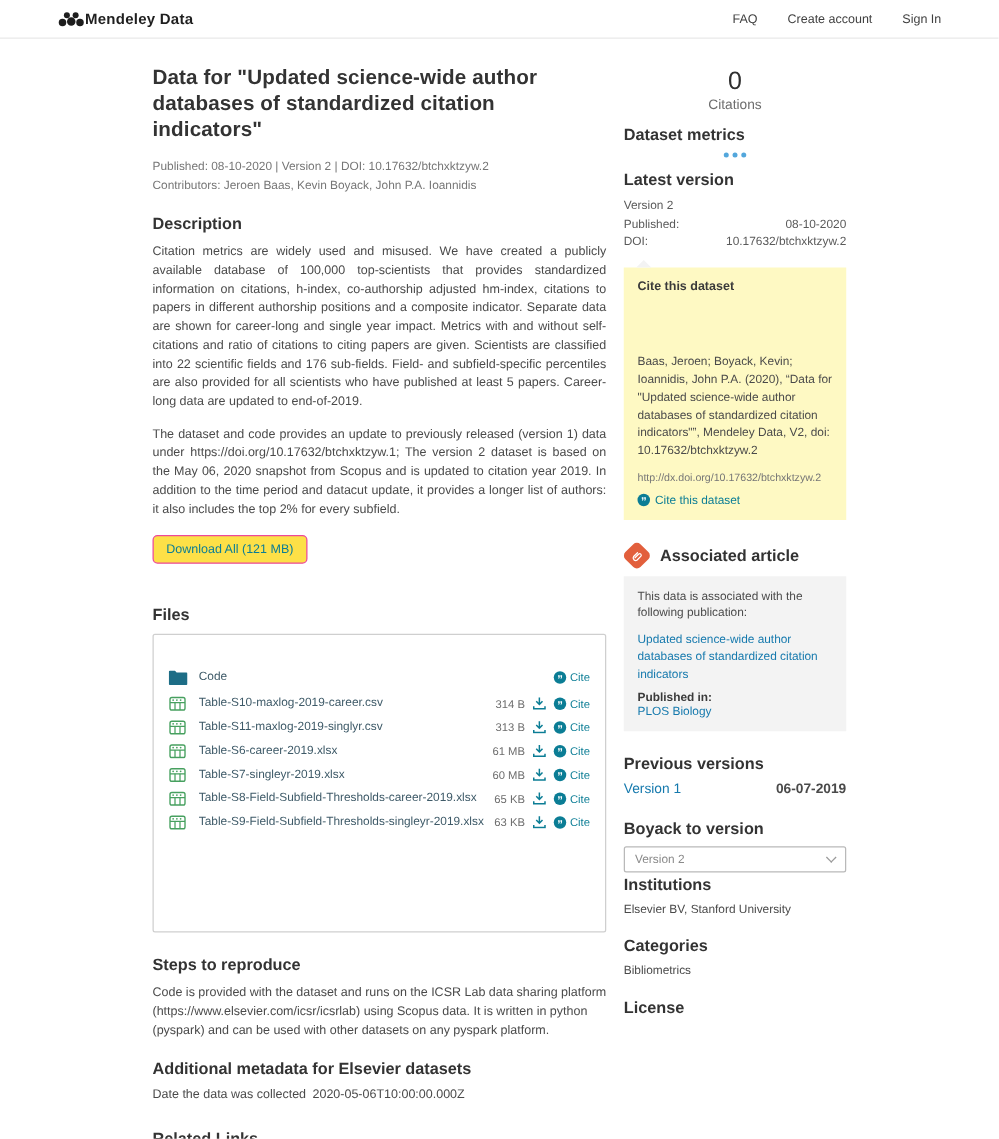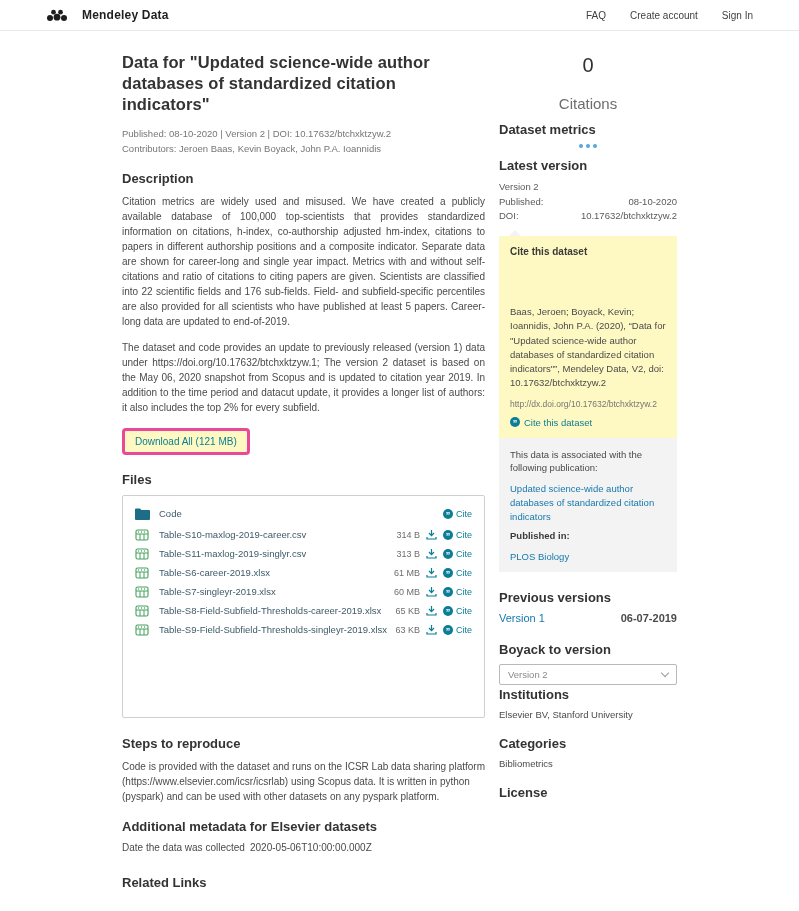--- a/index.html
+++ b/index.html
@@ -6,41 +6,41 @@
   html,body { background:#fff; }
   body {
     width: 799px; height: 911px; margin: 0 auto; position: relative;
     font-family: "Liberation Sans", sans-serif; color: #4d4d4d; overflow: hidden;
   }
   a, .link { text-decoration: none; cursor: pointer; }
 
   
   .hdr { height: 31px; display:flex; align-items:center; justify-content:space-between;
          padding: 0 46px; border-bottom: 1px solid #e9e9e9; }
-  .brand { display:flex; align-items:center; gap:14px; }
+  .brand { display:flex; align-items:center; gap:0; }
   .brand-name { font-size: 12px; font-weight: bold; color:#1f1f1f; letter-spacing:.2px; }
   .hdr-nav { display:flex; gap: 24px; }
   .hdr-nav span { font-size: 10px; color:#3f3f3f; cursor:pointer; }
 
   
   .main { display:flex; padding: 13px 122px 10px 122px; }
   .colL { width: 363px; margin-right: 14px; }
   .colR { width: 178px; padding-top: 10px; }
 
   h1.title { font-size: 16.5px; line-height: 1.27; font-weight: bold; color:#333;
              margin: 8px 0 12px 0; letter-spacing:.1px;}
   .meta { font-size: 9.5px; color:#767676; line-height: 1.55; }
   h2.sec { font-size: 13px; font-weight: bold; color:#333; margin: 15px 0 8px 0; }
   .body-txt { font-size: 10px; line-height: 1.5; color:#4a4a4a; margin-bottom: 11px; text-align: justify;}
 
-  .btn-teal { display:inline-block; border:3px solid #ec4899; color:#0b7d95; background:#fef9c3;
-              font-size: 10px; padding: 5px 10px; border-radius: 4px; cursor:pointer; margin: 2px 0 2px 0;}
-
-  
-  .files-box { border:1px solid #cfcfcf; border-radius:2px; padding: 8px 12px 78px 12px; margin-top: 2px;}
+  .btn-teal { display:inline-block; border:1px solid #ec4899; color:#0b7d95; background:#fde047;
+              font-size: 10px; padding: 5px 10px; border-radius: 4px; cursor:pointer; margin: 2px 0 18px 0;}
+
+  
+  .files-box { border:1px solid #cfcfcf; border-radius:2px; padding: 24px 12px 78px 12px; margin-top: 2px;}
   .frow { display:flex; align-items:center; height: 19px; }
   .ficon { width: 16px; display:flex; align-items:center; margin-right: 8px; flex:none;}
   .fname { font-size: 9.5px; color:#3e5a68; flex: 1 1 auto; white-space:nowrap; overflow:hidden; cursor:pointer;}
   .fsize { font-size: 9px; color:#6d6d6d; margin-right: 6px; white-space:nowrap;}
   .dl { margin-right: 6px; cursor:pointer; display:flex; align-items:center;}
   .citebtn { display:flex; align-items:center; gap:3px; cursor:pointer; }
   .cicon { width: 10px; height: 10px; border-radius: 50%; background:#0b7d95; color:#fff;
            font-size: 9px; line-height: 12px; text-align:center; display:inline-block; font-weight:bold;}
   .citelbl { font-size: 9px; color:#0b7d95; }
 
@@ -48,21 +48,21 @@
   .meta-row { display:flex; font-size: 10px; color:#4a4a4a; margin: 4px 0 10px 0;}
   .meta-row .lbl { width: 128px; flex:none; }
 
   
   .rel-item { margin: 10px 0 16px 0; }
   .rel-type { font-size: 10px; font-weight: bold; color:#3a3a3a; }
 
   
   .cit-wrap { text-align:center; margin-bottom: 6px; }
   .cit-num { font-size: 20px; color:#2f2f2f; }
-  .cit-lab { font-size: 15px; color:#6d6d6d; margin-top: 18px;}
+  .cit-lab { font-size: 11px; color:#6d6d6d; margin-top: 1px;}
   h3.side { font-size: 13px; font-weight: bold; color:#333; margin: 10px 0 7px 0; }
   .dots { display:flex; gap: 3px; justify-content:center; margin: 2px 0 2px 0;}
   .dots i { width: 4px; height: 4px; border-radius:50%; background:#53a7dc; }
   .lv-row { display:flex; justify-content:space-between; font-size: 9.5px; color:#5a5a5a; line-height:1.55;}
   .cite-box { background:#fef9c3; padding: 10px 11px 10px 11px; margin-top: 12px; position:relative; }
   .cite-box .tip { position:absolute; top:-6px; left: 10px; width:0; height:0;
                    border-left:6px solid transparent; border-right:6px solid transparent; border-bottom:6px solid #f3f3f3;}
   .cb-head { font-size: 10px; font-weight: bold; color:#3a3a3a; margin-bottom: 7px;}
   .cb-txt { font-size: 9.5px; line-height: 1.5; color:#4a4a4a;margin-top:48px; }
   .cb-url { font-size: 8.5px; color:#767676; margin: 8px 0 8px 0; word-break:break-all;}
@@ -70,21 +70,21 @@
   .cb-link span.t { font-size: 9.5px; color:#0b7d95; }
 
   .assoc-head { display:flex; align-items:center; gap: 10px; margin: 20px 0 8px 0;}
   .diamond { width: 17px; height: 17px; background:#e25f3c; border-radius: 4px; transform: rotate(45deg);
              display:flex; align-items:center; justify-content:center; flex:none; margin-left:2px;}
   .diamond svg { transform: rotate(-45deg); }
   .assoc-box { background:#f3f3f3; padding: 10px 11px; }
   .ab-intro { font-size: 9.5px; color:#4a4a4a; line-height:1.45; }
   .ab-link { display:block; font-size: 9.5px; color:#1579ad; line-height:1.45; margin: 7px 0; cursor:pointer;}
   .ab-pub { font-size: 9.5px; font-weight:bold; color:#3a3a3a; margin-top: 6px;}
-  .ab-journal { display:block; font-size: 9.5px; color:#1579ad; margin-top:10px; cursor:pointer;}
+  .ab-journal { display:block; font-size: 9.5px; color:#1579ad; margin-top:0; cursor:pointer;}
 
   .pv-row { display:flex; justify-content:space-between; font-size: 11px; margin-top: 4px;}
   .pv-row .v { color:#1579ad; cursor:pointer;}
   .pv-row .d { color:#4a4a4a;font-weight:bold; }
 
   .select { border:1px solid #b9b9b9; border-radius:2px; height: 21px; display:flex; align-items:center;
             justify-content:space-between; padding: 0 8px; margin-top: 3px; cursor:pointer; background:#fff;}
   .select .val { font-size: 9.5px; color:#8a8a8a; }
   .chev { width: 6px; height: 6px; border-right: 1.3px solid #9a9a9a; border-bottom: 1.3px solid #9a9a9a;
           transform: rotate(45deg); margin-top: -3px;}
@@ -352,20 +352,28 @@
       <div class="tip"></div>
       <div class="cb-head">Cite this dataset</div>
       <div class="cb-txt">Baas, Jeroen; Boyack, Kevin; Ioannidis, John P.A. (2020), “Data for "Updated science-wide author databases of standardized citation indicators"”, Mendeley Data, V2, doi: 10.17632/btchxktzyw.2</div>
       <div class="cb-url">http://dx.doi.org/10.17632/btchxktzyw.2</div>
       <div class="cb-link">
         <span class="cicon">”</span>
         <span class="t">Cite this dataset</span>
       </div>
     </div>
 
+    <div class="assoc-head">
+      <span class="diamond">
+        <svg width="10" height="10" viewBox="0 0 20 20">
+            <path d="M7 12 L13 6 a2.5 2.5 0 0 1 3.5 3.5 L10.5 15.5 a4 4 0 0 1 -5.6-5.6 L11 4" fill="none" stroke="#fff" stroke-width="2" stroke-linecap="round"></path>
+          </svg>
+      </span>
+      <h3 class="side" style="margin:0;">Associated article</h3>
+    </div>
     <div class="assoc-box">
       <div class="ab-intro">This data is associated with the following publication:</div>
       <a class="ab-link">Updated science-wide author databases of standardized citation indicators</a>
       <div class="ab-pub">Published in:</div>
       <a class="ab-journal">PLOS Biology</a>
     </div>
 
     <h3 class="side" style="margin-top:18px;">Previous versions</h3>
     <div class="pv-row">
       <span class="v">Version 1</span>

